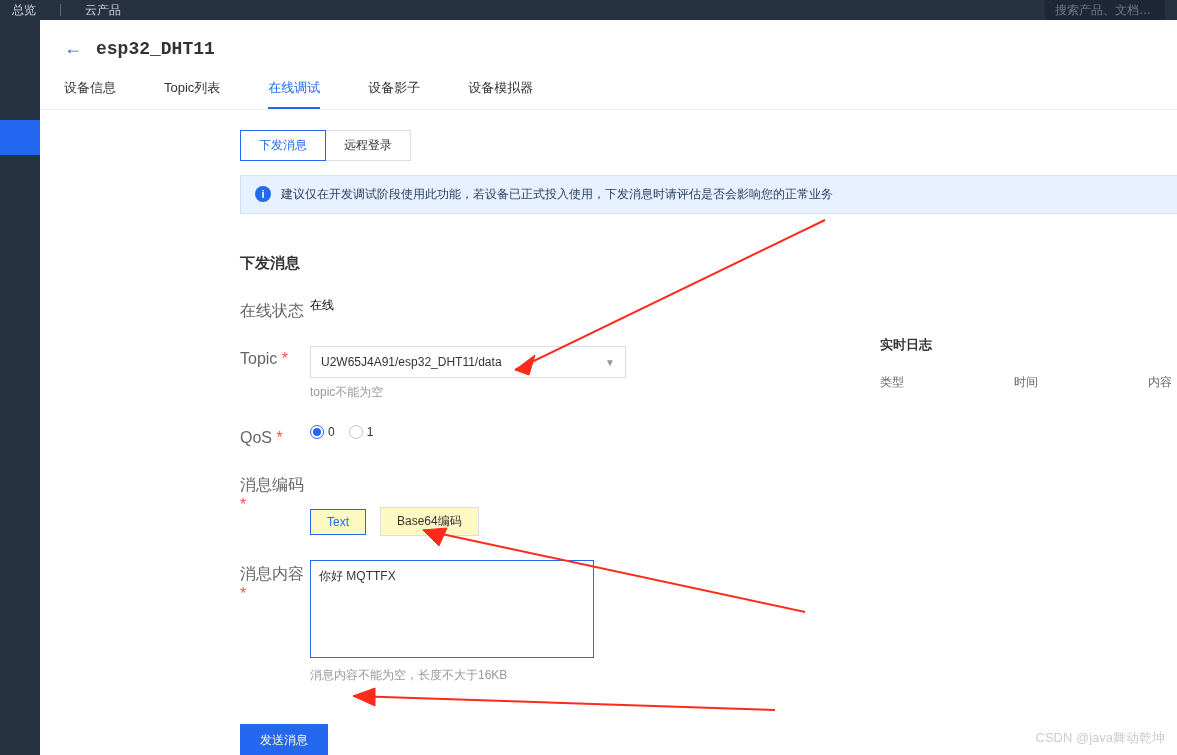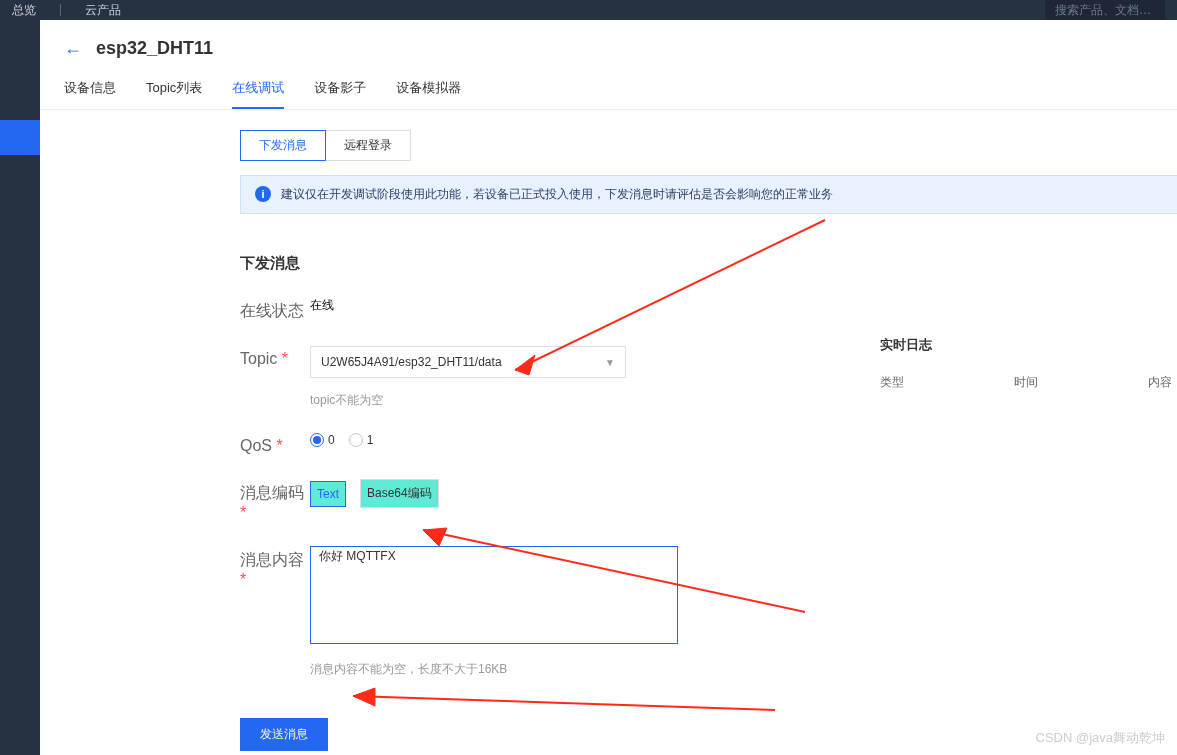--- a/index.html
+++ b/index.html
@@ -11,23 +11,23 @@
 .topbar-search { background:#1e2735; padding:2px 10px; width:120px; color:#6e7a8b; }
 
 .layout { display: flex; height: 735px; }
 .sidebar { width: 40px; background: #263142; }
 .sidebar-active { width:40px; height:35px; background:#2468f2; margin-top:100px; }
 
 .main { flex:1; background:#fff; overflow:auto; padding-bottom:50px; }
 
 .page-header { display:flex; align-items:center; gap:14px; padding:18px 24px 6px; }
 .page-header .back-arrow { color:#2468f2; font-size:18px; cursor:pointer; }
-.page-title { font-size:18px; font-weight:600; }
+.page-title { font-size:18px; font-weight:600;font-family:Liberation Mono, monospace; }
 
-.tabs { display:flex; gap:30px; padding:14px 24px 0; border-bottom:1px solid #eaecf1; }
+.tabs { display:flex; gap:48px; padding:14px 24px 0; border-bottom:1px solid #eaecf1; }
 .tab { color:#333; padding-bottom:10px; font-size:13px; cursor:pointer; }
 .tab.active { color:#2468f2; border-bottom:2px solid #2468f2; font-weight:500; }
 
 .content { padding:0 0 0 200px; }
 
 .subtabs { display:flex; margin-top:20px; }
 .subtab { border:1px solid #dcdee5; padding:6px 18px; font-size:12px; cursor:pointer; background:#fff; }
 .subtab + .subtab { border-left:none; }
 .subtab.active { color:#2468f2; border:1px solid #2468f2; }
 
@@ -39,32 +39,32 @@
 
 .form-row { display:flex; align-items:flex-start; margin-top:24px; }
 .form-label { width:70px; color:#666; font-size:16px; padding-top:4px; }
 .form-label .req { color:#ff4d4f; }
 .form-body { flex:1; }
 
 .status-online { color:#000000; }
 
 .select-box { width:316px; height:32px; border:1px solid #dcdee5; display:flex; align-items:center; padding:0 10px; justify-content:space-between; cursor:pointer; position:relative; }
 .select-caret { color:#999; font-size:10px; }
-.hint { color:#999; font-size:12px; margin-top:14px; }
+.hint { color:#999; font-size:12px; margin-top:6px; }
 
 .radio-group, .enc-group { display:flex; gap:14px; align-items:center; }
 .radio { display:flex; align-items:center; gap:4px; cursor:pointer; }
 .radio-circle { width:14px; height:14px; border-radius:50%; border:1px solid #c0c3cc; background:#fff; display:flex; align-items:center; justify-content:center; }
 .radio.sel .radio-circle { border-color:#2468f2; }
 .radio.sel .radio-circle::after { content:''; width:8px; height:8px; background:#2468f2; border-radius:50%; }
 
-.enc-btn { border:1px solid #dcdee5; padding:5px 6px; cursor:pointer; background:#5eead4; }
+.enc-btn { border:1px solid #dcdee5; padding:5px 16px; cursor:pointer; background:#fef9c3;margin-top:36px; }
 .enc-btn.sel { border:1px solid #2468f2; color:#2468f2; }
 
-.textarea { width:368px; height:98px; border:1px solid #2468f2; padding:0 8px; font-size:12px; color:#333; resize:none; outline:none; font-family:inherit; line-height:1.6; }
+.textarea { width:284px; height:98px; border:1px solid #2468f2; padding:6px 8px; font-size:12px; color:#333; resize:none; outline:none; font-family:inherit; line-height:1.6; }
 
 .submit-btn { background:#2468f2; color:#fef9c3; border:none; padding:8px 20px; cursor:pointer; font-size:12px; margin-top:40px; }
 
 .log-panel { position:absolute; left:840px; top:316px; width:320px; }
 .log-title { font-size:13px; font-weight:600; margin-bottom:20px; }
 .log-head { display:flex; gap:110px; color:#666; font-size:12px; }
 
 .arrow { position:absolute; overflow:visible; pointer-events:none; }
 .arrow line, .arrow polygon { stroke:#ff2a1a; fill:#ff2a1a; }
 

